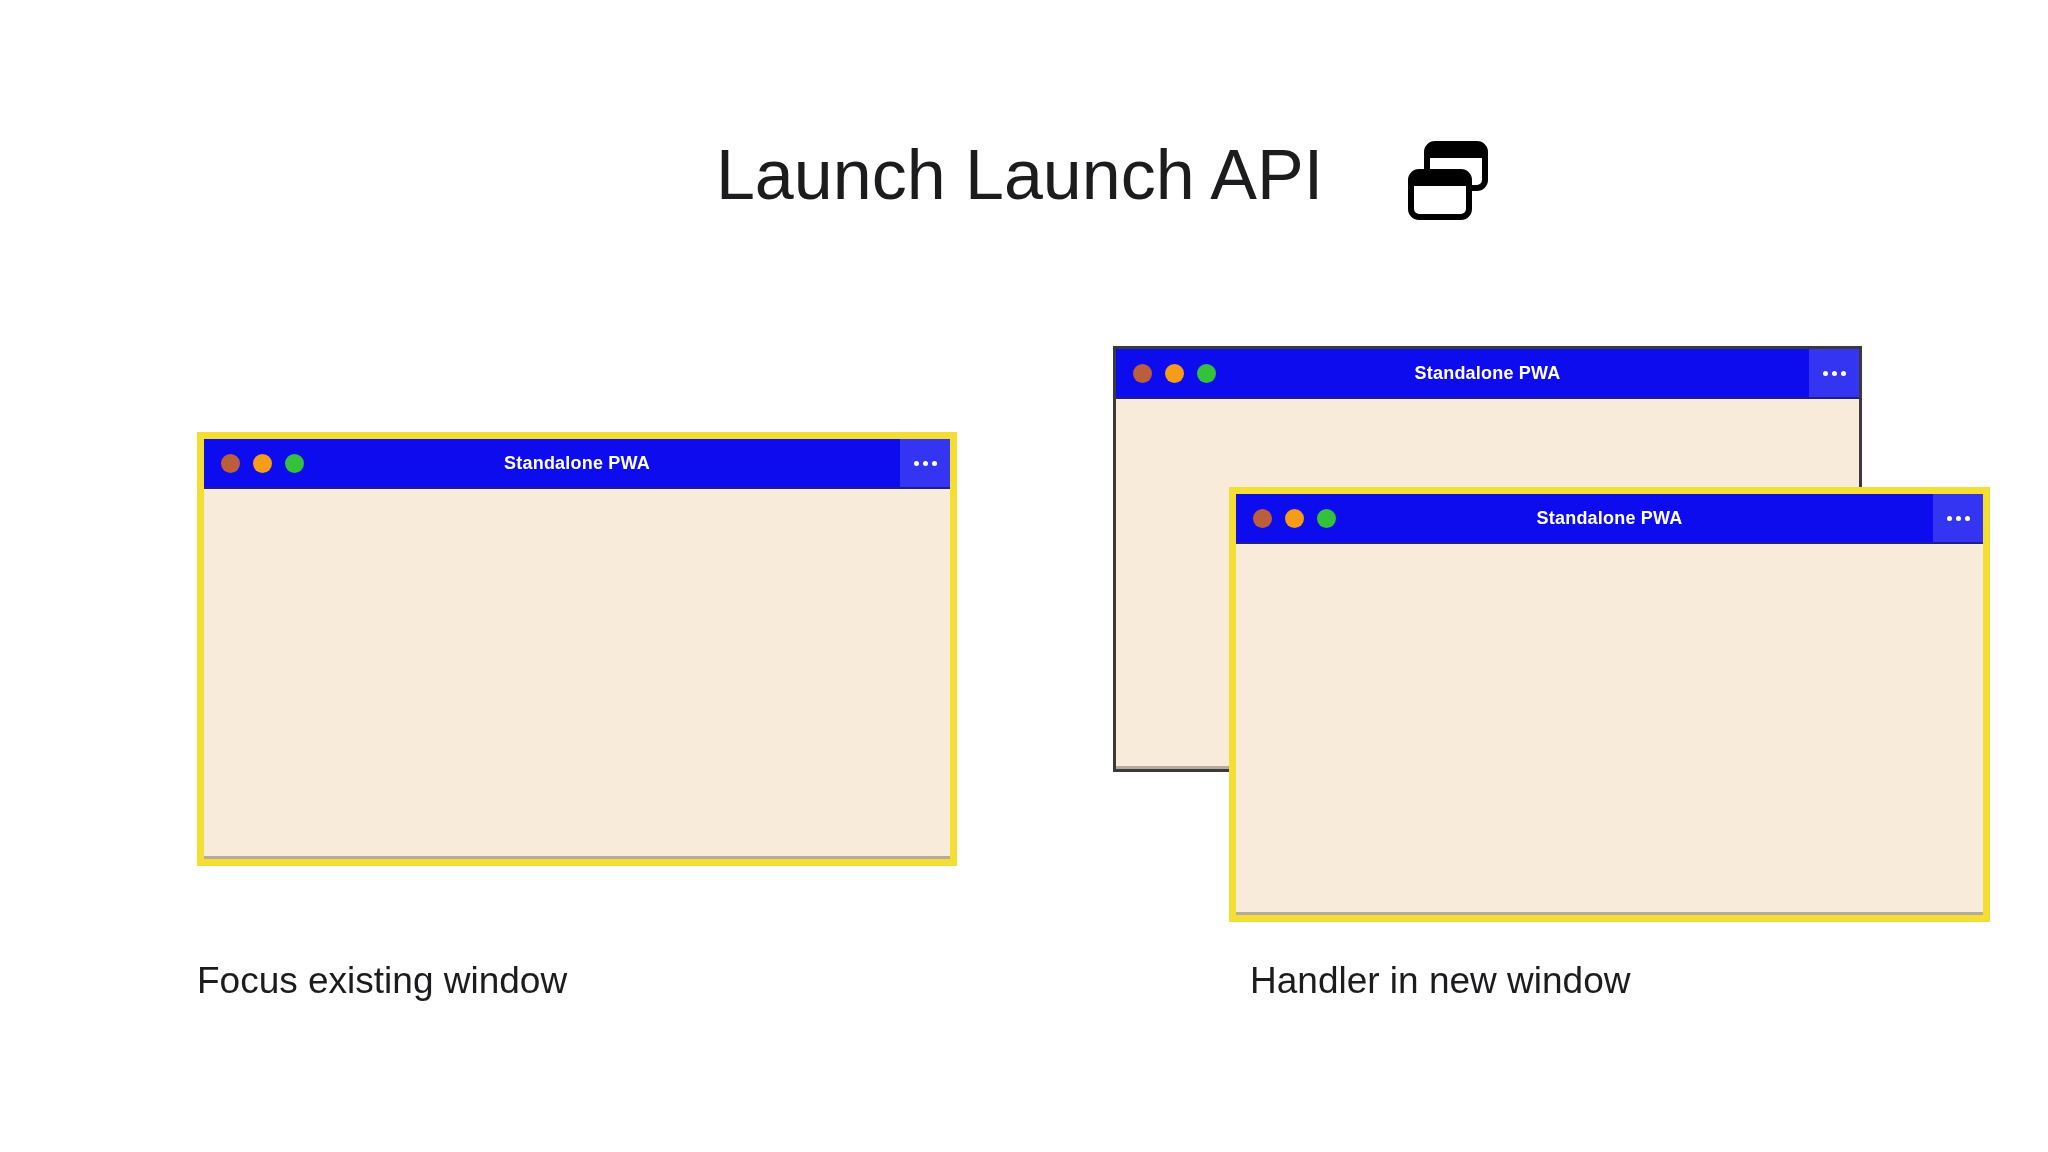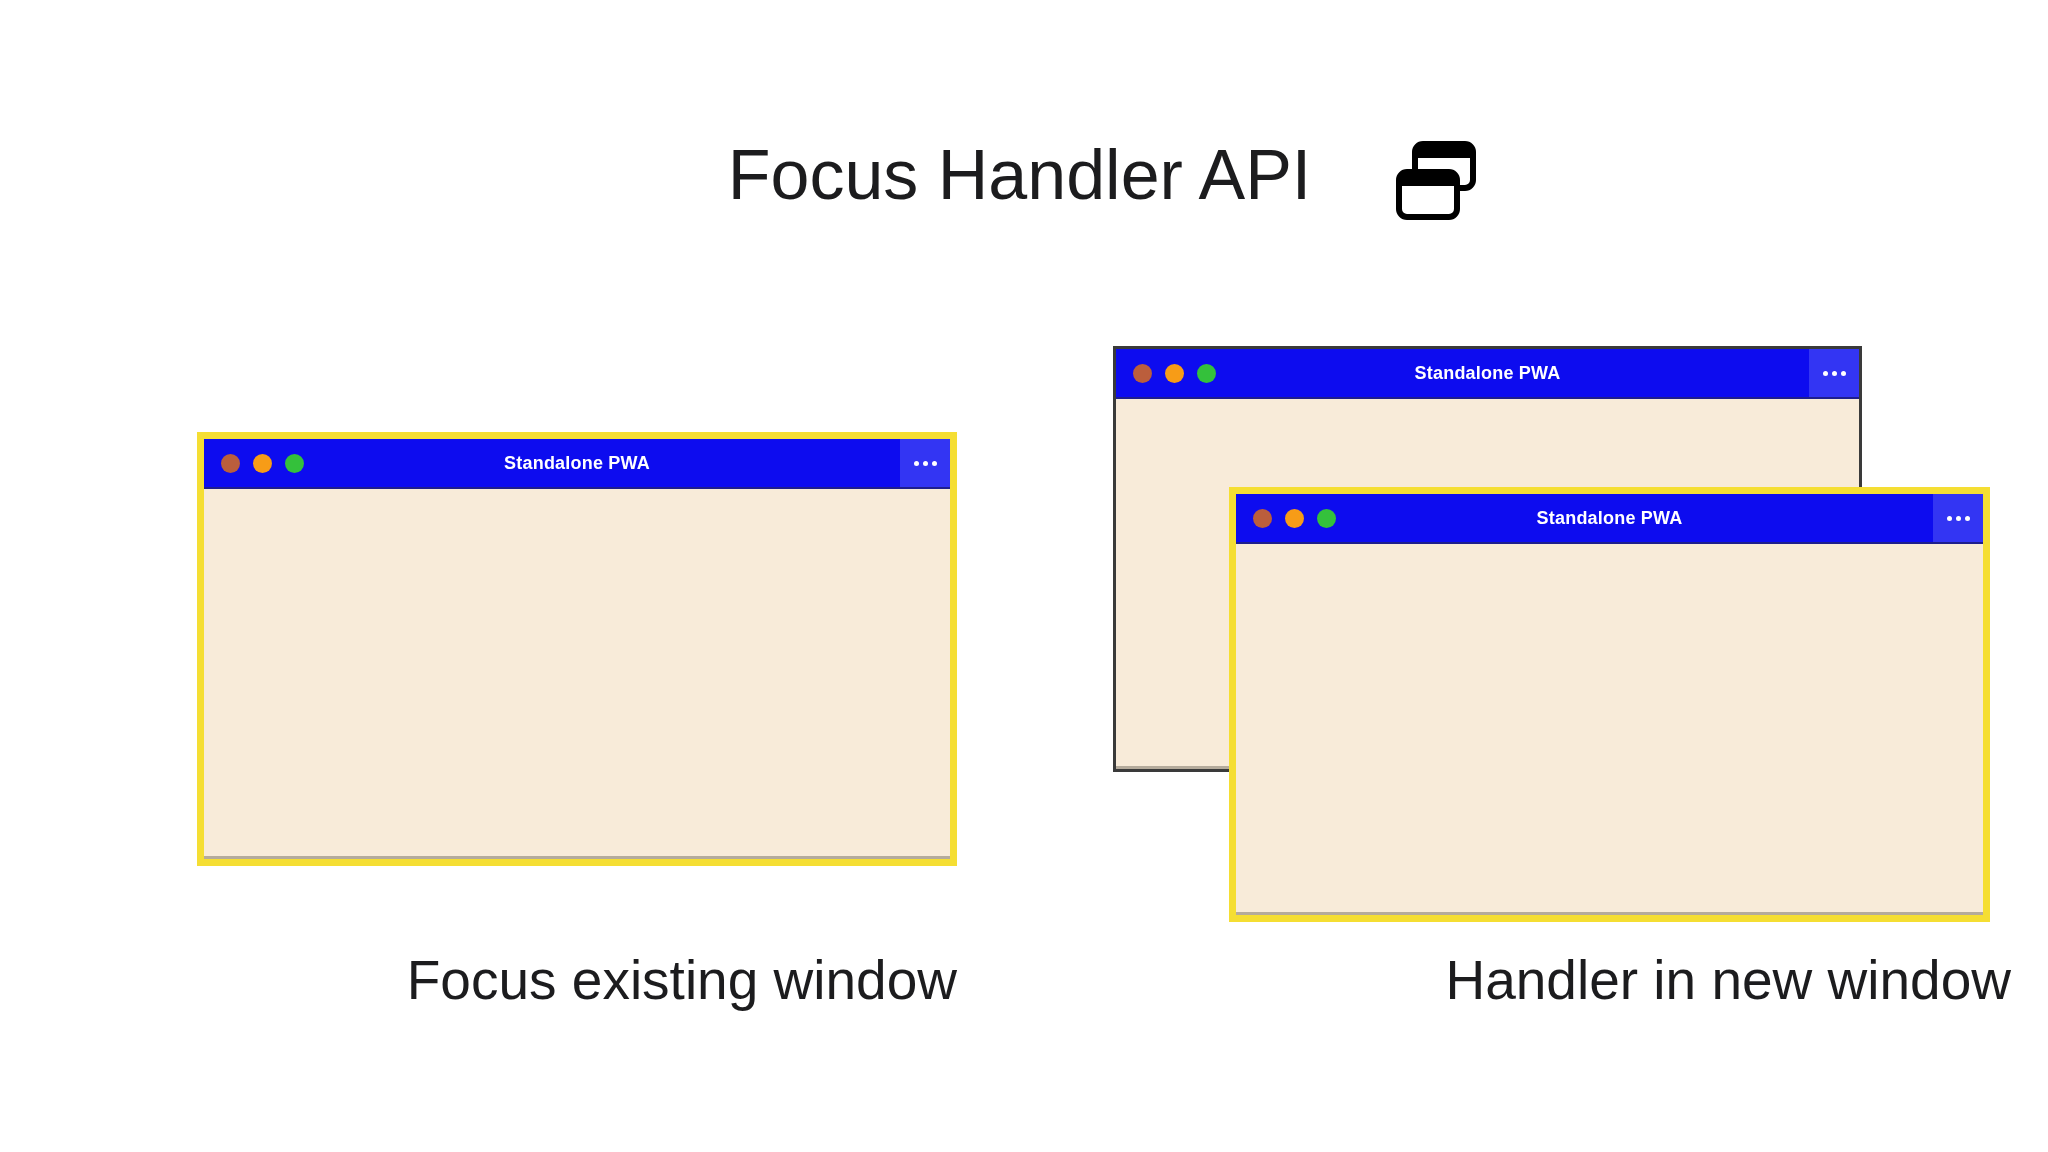--- a/index.html
+++ b/index.html
@@ -102,37 +102,37 @@
   }
 
   
   #win-existing  { left: 197px;  top: 432px; width: 760px; height: 434px; z-index: 2; }
   #win-background{ left: 1113px; top: 346px; width: 749px; height: 426px; z-index: 1; }
   #win-new       { left: 1229px; top: 487px; width: 761px; height: 435px; z-index: 3; }
 
   
   .caption {
     position: absolute;
-    font-size: 55px;
+    font-size: 37px;
     line-height: 55px;
     font-weight: 400;
     color: var(--heading-text);
-    text-align: right;
+    text-align: left;
     white-space: nowrap;
   }
   #caption-left  { left: 197px;  top: 953px; width: 760px; }
   #caption-right { left: 1250px; top: 953px; width: 761px; }
 </style>
 </head>
 <body>
 
 <div id="stage">
 
   <div class="header">
-    <div class="page-title">Focus Handler API</div>
+    <div class="page-title">Launch Launch API</div>
     <svg class="header-icon" viewBox="0 0 80 80" xmlns="http://www.w3.org/2000/svg">
 
       <rect x="19" y="4" width="58" height="44" rx="8" fill="#ffffff" stroke="#000000" stroke-width="6"></rect>
       <rect x="19" y="4" width="58" height="13" rx="7" fill="#000000"></rect>
       <rect x="19" y="10" width="58" height="8" fill="#000000"></rect>
 
       <rect x="3" y="32" width="58" height="45" rx="8" fill="#ffffff" stroke="#000000" stroke-width="6"></rect>
       <rect x="3" y="32" width="58" height="13" rx="7" fill="#000000"></rect>
       <rect x="3" y="38" width="58" height="8" fill="#000000"></rect>
     </svg>

